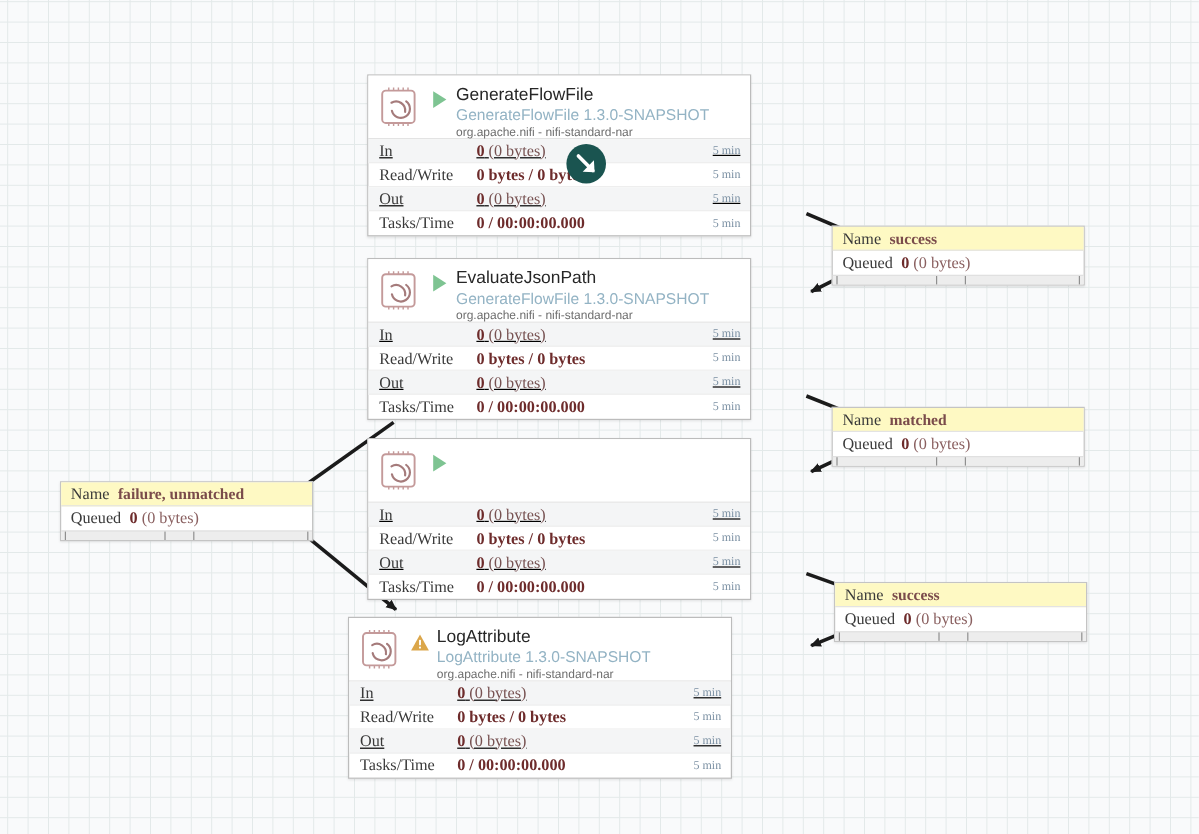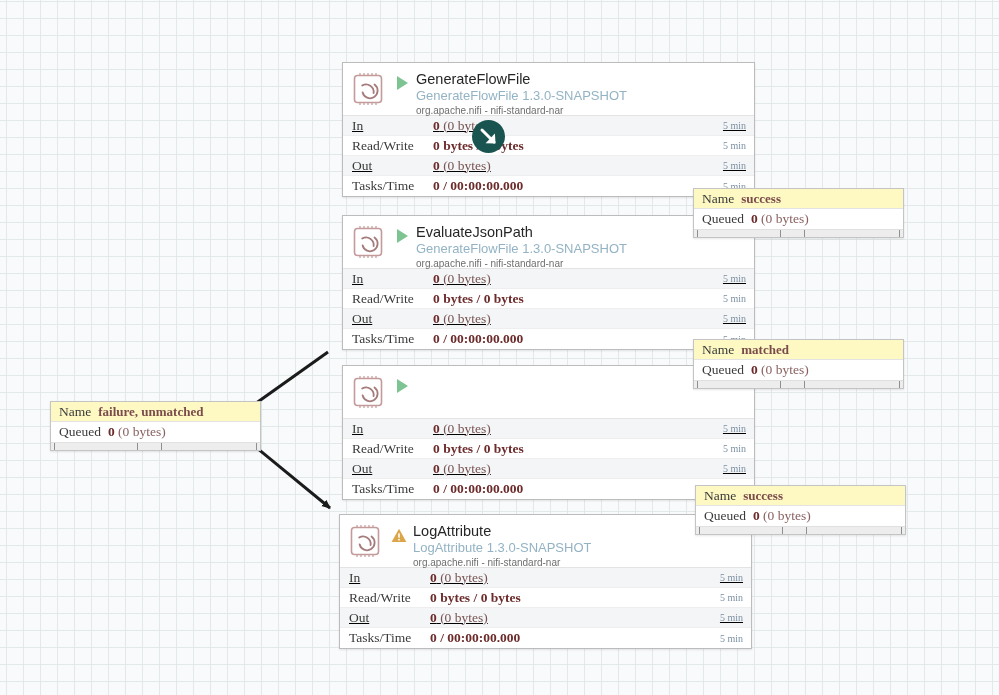--- a/index.html
+++ b/index.html
@@ -30,26 +30,25 @@
   #edge-layer {
     position: absolute;
     left: 0; top: 0;
     width: 999px; height: 695px;
     pointer-events: none;
   }
 
   
   .processor {
     position: absolute;
-    width: 413px;
+    width: 320px;
     background: #ffffff;
     border: 1px solid #bcbcbc;
     box-sizing: border-box;
     box-shadow: 0 1px 2px rgba(0,0,0,0.10);
-    margin-left: 36px;
   }
   .proc-header {
     display: flex;
     align-items: flex-start;
     padding: 8px 8px 6px 8px;
     height: 52px;
     box-sizing: border-box;
     background: #ffffff;
   }
   .proc-icon {
@@ -389,21 +388,21 @@
         <span class="stat-time">5 min</span>
       </div>
       <div class="stat-row">
         <span class="stat-label">Tasks/Time</span>
         <span class="stat-value"><b>0 / 00:00:00.000</b> <span></span></span>
         <span class="stat-time">5 min</span>
       </div>
     </div>
   </div>
 
-  <div class="processor" style="left:303px; top:514px;">
+  <div class="processor" style="left:290px; top:514px;">
     <div class="proc-header">
       <div class="proc-icon">
         <svg width="34" height="34" viewBox="0 0 34 34">
           <rect x="3.5" y="3.5" width="27" height="27" rx="3" ry="3" fill="#ffffff" stroke="#c49a9a" stroke-width="1.6"></rect>
           <path d="M23.5 12.5 A7.6 7.6 0 1 1 11.6 20.3" fill="none" stroke="#a57b7b" stroke-width="1.8" stroke-linecap="round"></path>
           <path d="M11.2 13.6 A7.6 7.6 0 0 1 22.6 21.2" fill="none" stroke="#a57b7b" stroke-width="1.8" stroke-linecap="round"></path>
           <g stroke="#c49a9a" stroke-width="1.2">
             <line x1="9" y1="30.5" x2="9" y2="33"></line>
             <line x1="13" y1="30.5" x2="13" y2="33"></line>
             <line x1="17" y1="30.5" x2="17" y2="33"></line>

